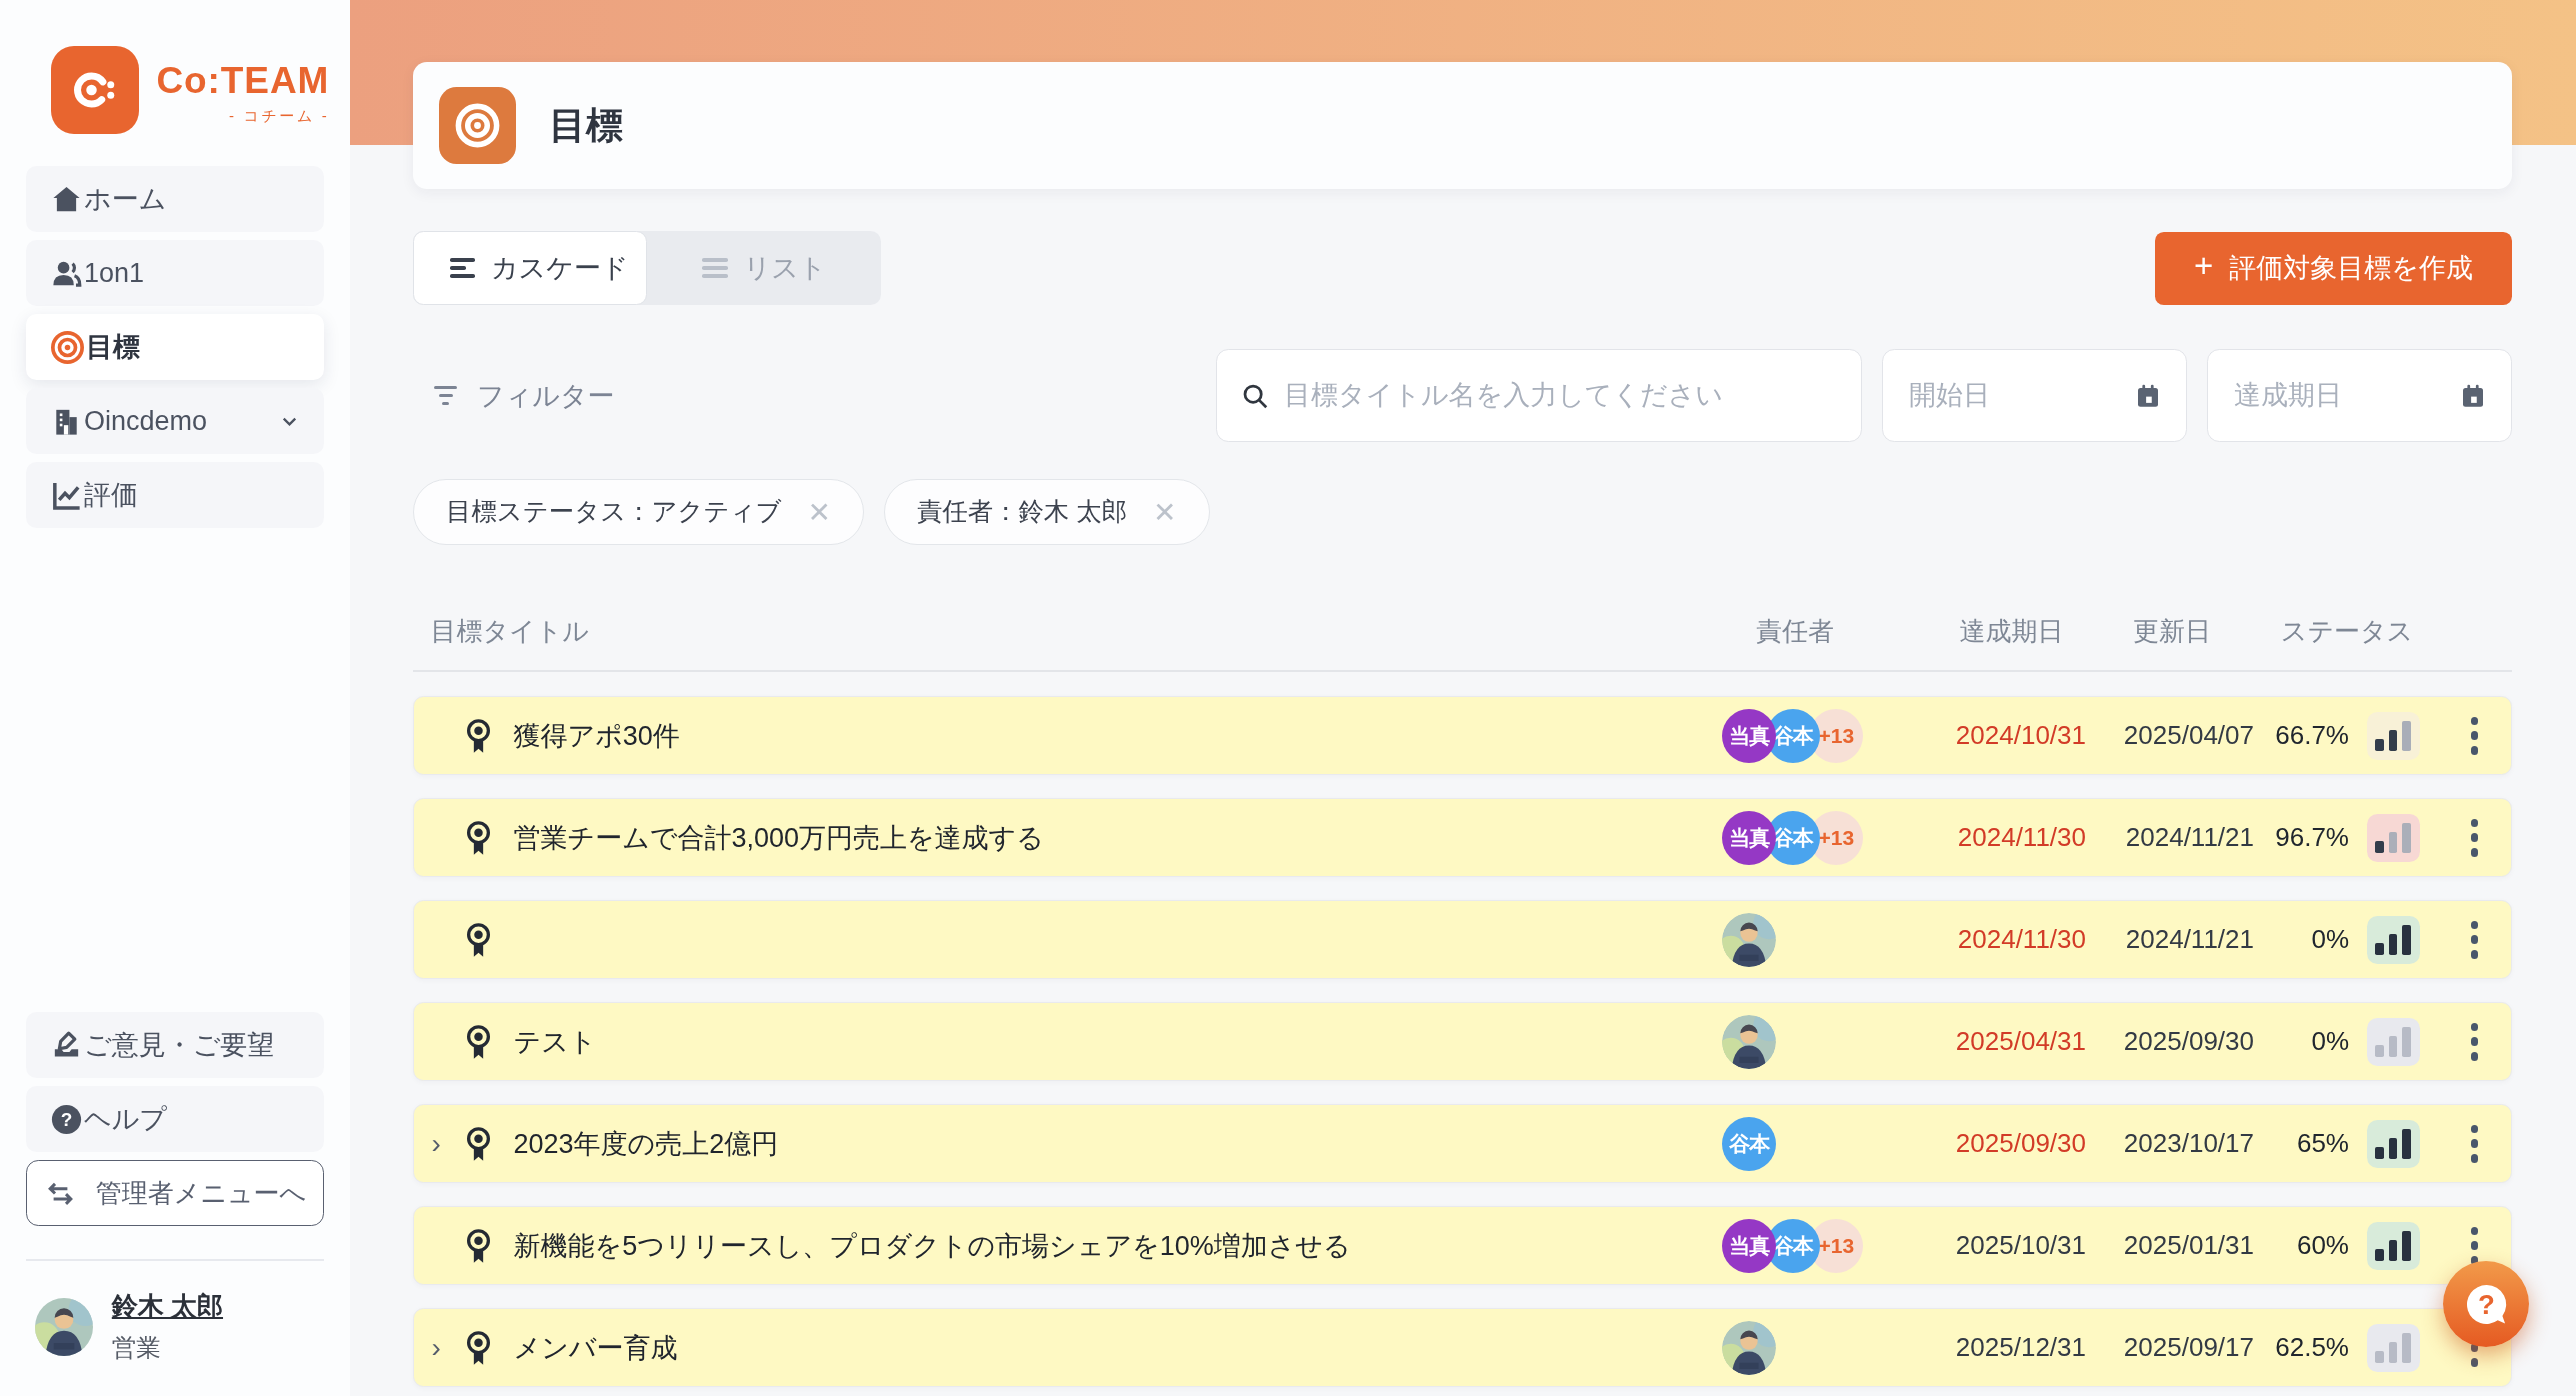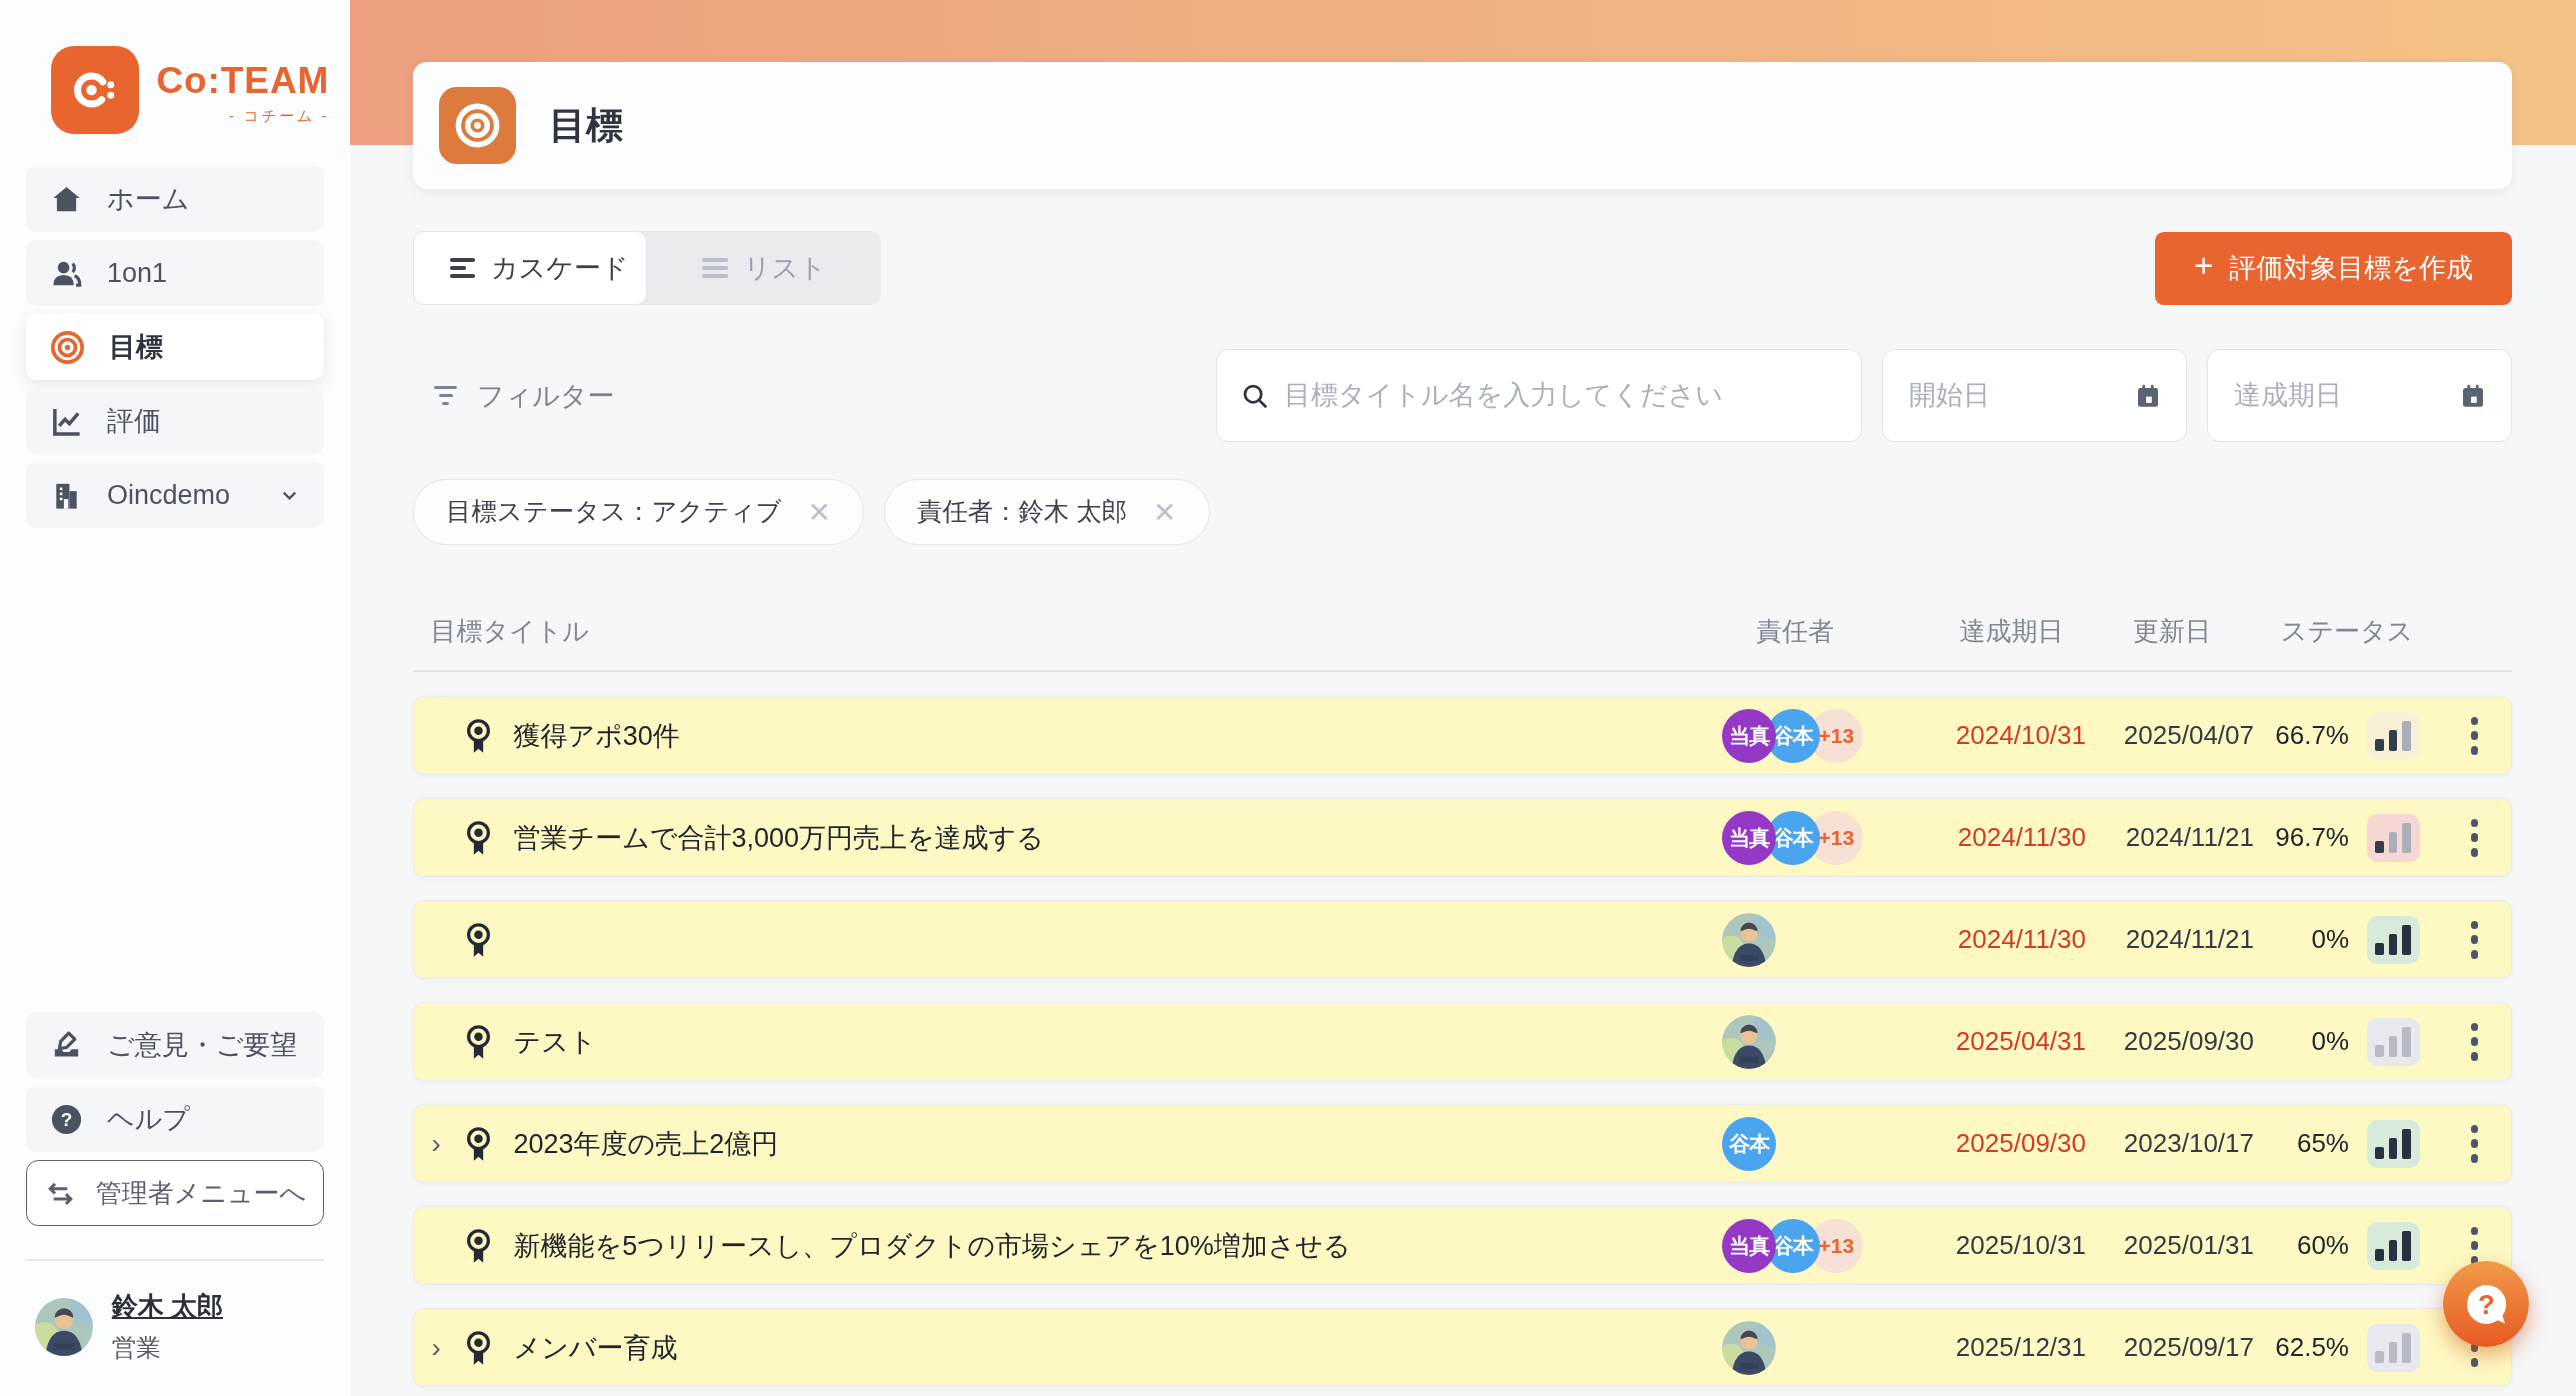--- a/index.html
+++ b/index.html
@@ -10,21 +10,21 @@
   .sidebar { position:absolute; left:0; top:0; width:350px; height:1397px;
     background:#fcfdfe; z-index:5; }
   .logo { display:flex; align-items:flex-start; padding:46px 0 0 51px; gap:17.5px; }
   .logo-badge { width:88px; height:88px; background:#e8652f; border-radius:23px;
     display:flex; align-items:center; justify-content:center; flex:0 0 auto; }
   .logo-text { padding-top:14px; }
   .brand-name { color:#e8652f; font-size:37px; font-weight:bold; letter-spacing:0.9px; }
   .brand-sub { color:#e8652f; font-size:15px; letter-spacing:2.6px; text-align:right; margin-top:5.3px; }
   .nav { margin:32px 26px 0 26px; }
   .nav-item { height:66px; border-radius:10.5px; background:#f5f6f9; margin-bottom:8px;
-    display:flex; align-items:center; padding:0 23px; gap:23px; cursor:pointer; }
+    display:flex; align-items:center; padding:0 23px; cursor:pointer; }
   .nav-item .lbl { font-size:27px; color:#4b5260; }
   .nav-item.active { background:#ffffff; box-shadow:0 5.3px 17.5px rgba(25,39,80,.10); }
   .nav-item.active .lbl { color:#2f3540; font-weight:bold; }
   .nav-item .chev { margin-left:auto; }
   .icon { flex:0 0 auto; display:inline-flex; align-items:center; justify-content:center; }
   .side-footer { position:absolute; left:26px; right:26px; bottom:33px; }
   .admin-btn { height:66px; border:1.8px solid #596070; border-radius:12.3px; background:#fff;
     display:flex; align-items:center; justify-content:center; gap:19px; margin-top:7px;
     cursor:pointer; }
   .admin-btn .lbl { font-size:26px; color:#596070; font-weight:500; }
@@ -166,43 +166,43 @@
           <circle cx="12" cy="12" r="9.5" fill="none" stroke="#e8652f" stroke-width="2.4"></circle>
           <circle cx="12" cy="12" r="5.2" fill="none" stroke="#e8652f" stroke-width="2.4"></circle>
           <circle cx="12" cy="12" r="1.8" fill="#e8652f"></circle>
         </svg>
       </span>
       <span class="lbl">目標</span>
     </div>
     <div class="nav-item">
       <span class="icon">
         <svg width="35" height="35" viewBox="0 0 24 24">
-          <path d="M4 3.5 V20.5 H21" fill="none" stroke="#4b5260" stroke-width="2.4"></path>
-          <path d="M7 15 l4 -4.5 3 3 6 -7" fill="none" stroke="#4b5260" stroke-width="2.4"></path>
-        </svg>
-      </span>
-      <span class="lbl">評価</span>
-    </div>
-    <div class="nav-item">
-      <span class="icon">
-        <svg width="35" height="35" viewBox="0 0 24 24">
           <path d="M5 21 V4 h9 v17 Z" fill="#4b5260"></path>
           <rect x="14" y="9" width="5" height="12" fill="#4b5260"></rect>
           <rect x="7.4" y="6.5" width="1.8" height="1.8" fill="#fff"></rect>
           <rect x="7.4" y="10" width="1.8" height="1.8" fill="#fff"></rect>
           <rect x="7.4" y="13.5" width="1.8" height="1.8" fill="#fff"></rect>
           <rect x="10.2" y="14.5" width="3" height="6.5" fill="#fff"></rect>
         </svg>
       </span>
       <span class="lbl">Oincdemo</span>
       <span class="icon chev">
         <svg width="23" height="23" viewBox="0 0 24 24">
             <path d="M6 9 l6 6 6 -6" fill="none" stroke="#4b5260" stroke-width="2.4"></path>
           </svg>
       </span>
+    </div>
+    <div class="nav-item">
+      <span class="icon">
+        <svg width="35" height="35" viewBox="0 0 24 24">
+          <path d="M4 3.5 V20.5 H21" fill="none" stroke="#4b5260" stroke-width="2.4"></path>
+          <path d="M7 15 l4 -4.5 3 3 6 -7" fill="none" stroke="#4b5260" stroke-width="2.4"></path>
+        </svg>
+      </span>
+      <span class="lbl">評価</span>
     </div>
   </nav>
 
   <div class="side-footer">
     <div class="nav-item">
       <span class="icon">
         <svg width="35" height="35" viewBox="0 0 24 24">
           <path d="M13.5 3.5 l4.2 4.2 -5.6 5.6 -5 .9 .9 -5 Z" fill="none" stroke="#4b5260" stroke-width="2.2" stroke-linejoin="round"></path>
           <path d="M4 14.5 v5 h16 v-5 h-4.5 l-1.5 2 h-4 l-1.5 -2 Z" fill="#4b5260"></path>
         </svg>

